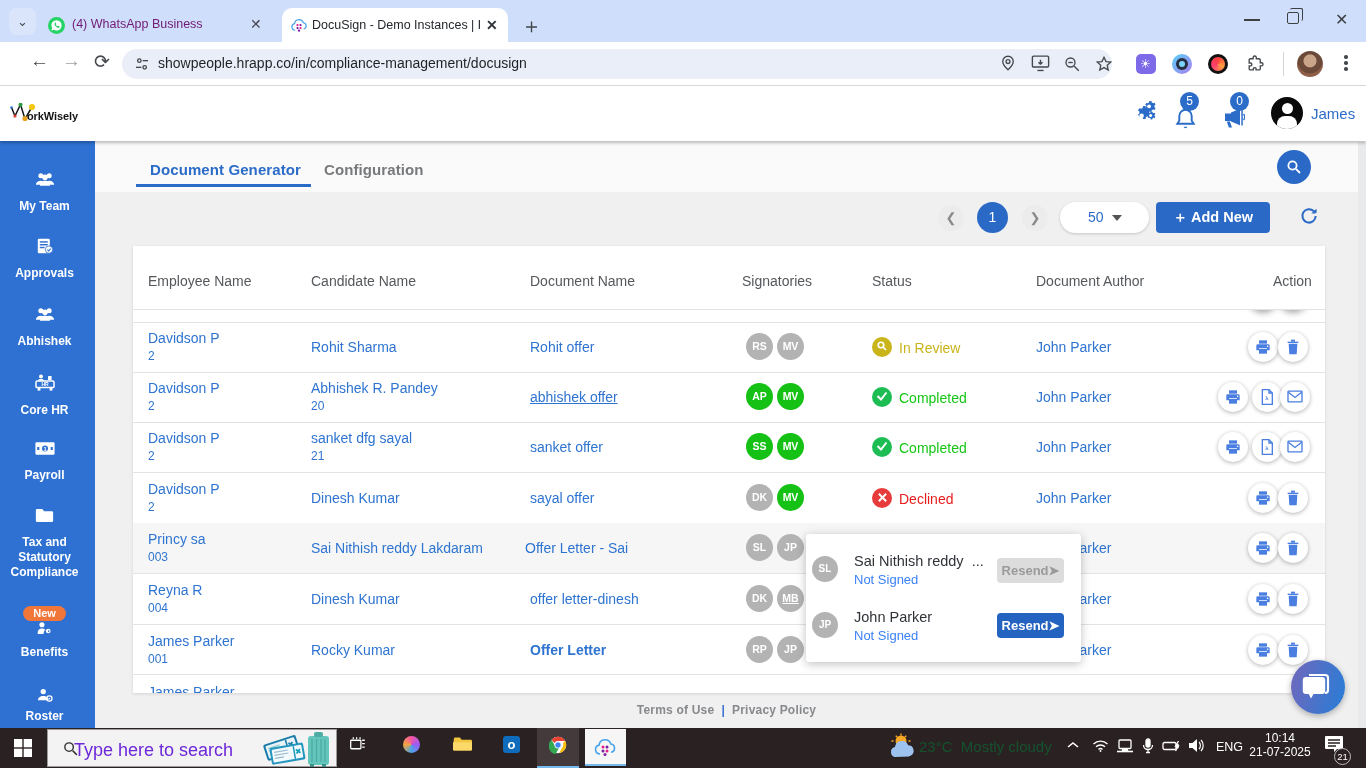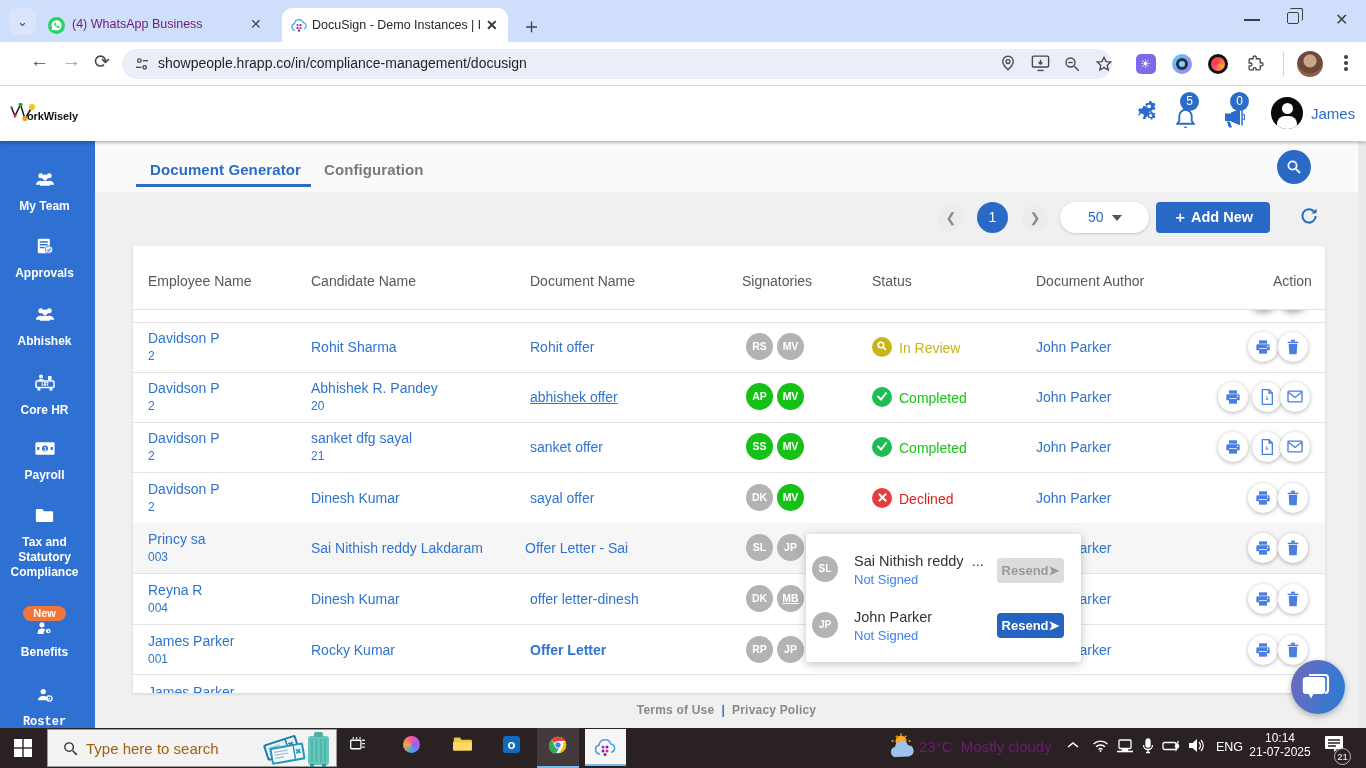--- a/index.html
+++ b/index.html
@@ -95,24 +95,24 @@
 .rsbtn.on { background:#2563c0; color:#fff; }
 
 
 #footer { left:95px; top:703px; width:1263px; text-align:center; font-size:12px; color:#87898c; font-weight:bold; letter-spacing:0.2px; }
 #chat { left:1291px; top:660px; width:54px; height:54px; border-radius:50%; background:linear-gradient(105deg,#6a6abe 10%,#2e7bd4 90%); z-index:25; box-shadow:0 2px 6px rgba(0,0,0,0.3); }
 
 
 #taskbar { left:0; top:728px; width:1366px; height:40px; background:#2a2122; z-index:30; }
 #taskbar ~ * { z-index:31; }
 #tsearch { left:47px; top:729px; width:290px; height:38px; background:#f3f3f3; border:1px solid #9a9a9a; }
-#tsearch .ph { position:absolute; left:38px; top:10px; font-size:15px; color:#a16207; }
+#tsearch .ph { position:absolute; left:26px; top:10px; font-size:18px; color:#6d28d9; }
 .tbicon { top:736px; }
 #tbtime { left:1248px; top:731px; width:64px; color:#fff; font-size:12px; text-align:center; }
-#tbweather { left:919px; top:738px; color:#701a75; font-size:15px; }
+#tbweather { left:919px; top:738px; color:#14532d; font-size:15px; }
 #tbeng { left:1216px; top:740px; color:#fff; font-size:12.5px; }
 </style>
 </head>
 <body>
 
 <div class="abs" id="tabstrip"></div>
 <div class="abs" id="tabchev">⌄</div>
 <div class="abs tab1">
   <svg class="ticon" width="17" height="17" viewBox="0 0 24 24">
       <circle cx="12" cy="12" r="12" fill="#25d366"></circle>
@@ -293,21 +293,21 @@
     </svg>
   <div class="slabel" style="margin-top:9px;">Benefits</div>
 </div>
 <div class="sitem" style="left:0; top:688px; z-index:6;">
   <svg width="18" height="15" viewBox="0 0 20 17" fill="#fff">
       <circle cx="8" cy="4" r="3"></circle>
       <path d="M2 14c0-3 2.4-5 6-5s6 2 6 5z"></path>
       <circle cx="15" cy="12" r="3" fill="none" stroke="#fff" stroke-width="1.4"></circle>
       <circle cx="15" cy="12" r="1"></circle>
     </svg>
-  <div class="slabel" style="margin-top:12px;font-family:Liberation Mono, monospace;">Roster</div>
+  <div class="slabel" style="margin-top:6px;">Roster</div>
 </div>
 
 <div class="abs" id="tabrow"></div>
 <div class="abs" id="tabdg">Document Generator</div>
 <div class="abs" id="tabdg-under"></div>
 <div class="abs" id="tabcfg">Configuration</div>
 <div class="abs" id="searchbtn">
     <svg style="position:absolute;left:8px;top:8px;" width="18" height="18" viewBox="0 0 24 24" fill="none" stroke="#fff" stroke-width="2.4">
       <circle cx="10" cy="10" r="5.5"></circle>
       <line x1="14.5" y1="14.5" x2="20" y2="20"></line>

